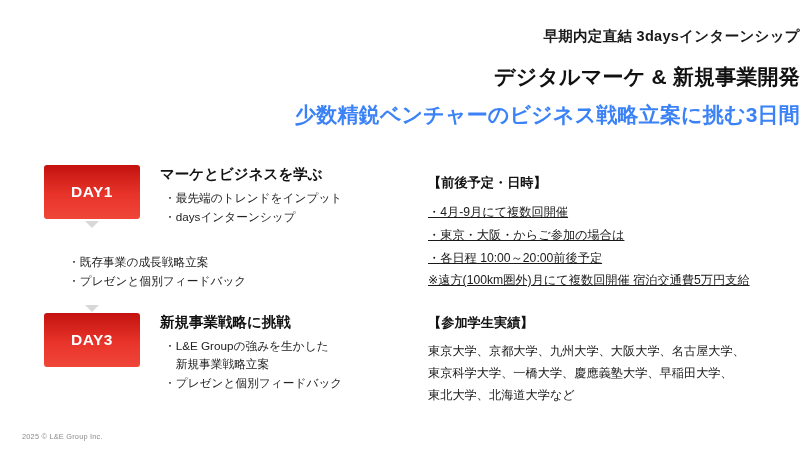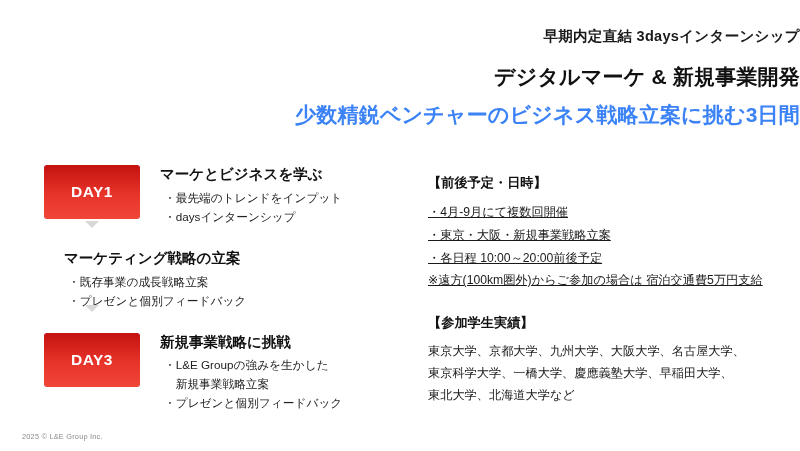--- a/index.html
+++ b/index.html
@@ -178,21 +178,20 @@
         <ul class="day-bullets">
           <li>・最先端のトレンドをインプット</li>
           <li>・daysインターンシップ</li>
         </ul>
       </div>
     </div>
 
     <div class="day-row block-2">
       <div class="arrow arrow-2"></div>
       <div class="day-text">
-        <div class="day-heading">マーケティング戦略の立案</div>
         <ul class="day-bullets">
           <li>・既存事業の成長戦略立案</li>
           <li>・プレゼンと個別フィードバック</li>
         </ul>
       </div>
     </div>
 
     <div class="day-row">
       <div class="day-badge">DAY3</div>
       <div class="day-text">
@@ -206,23 +205,23 @@
     </div>
 
   </div>
 
   <div class="info">
 
     <div class="info-group">
       <div class="info-title">【前後予定・日時】</div>
       <ul class="info-list">
         <li>・4月-9月にて複数回開催</li>
-        <li>・東京・大阪・新規事業戦略立案</li>
+        <li>・東京・大阪・からご参加の場合は</li>
         <li>・各日程 10:00～20:00前後予定</li>
-        <li>※遠方(100km圏外)からご参加の場合は 宿泊交通費5万円支給</li>
+        <li>※遠方(100km圏外)月にて複数回開催 宿泊交通費5万円支給</li>
       </ul>
     </div>
 
     <div class="info-group">
       <div class="info-title">【参加学生実績】</div>
       <div class="info-para">東京大学、京都大学、九州大学、大阪大学、名古屋大学、
 東京科学大学、一橋大学、慶應義塾大学、早稲田大学、
 東北大学、北海道大学など</div>
     </div>
 

